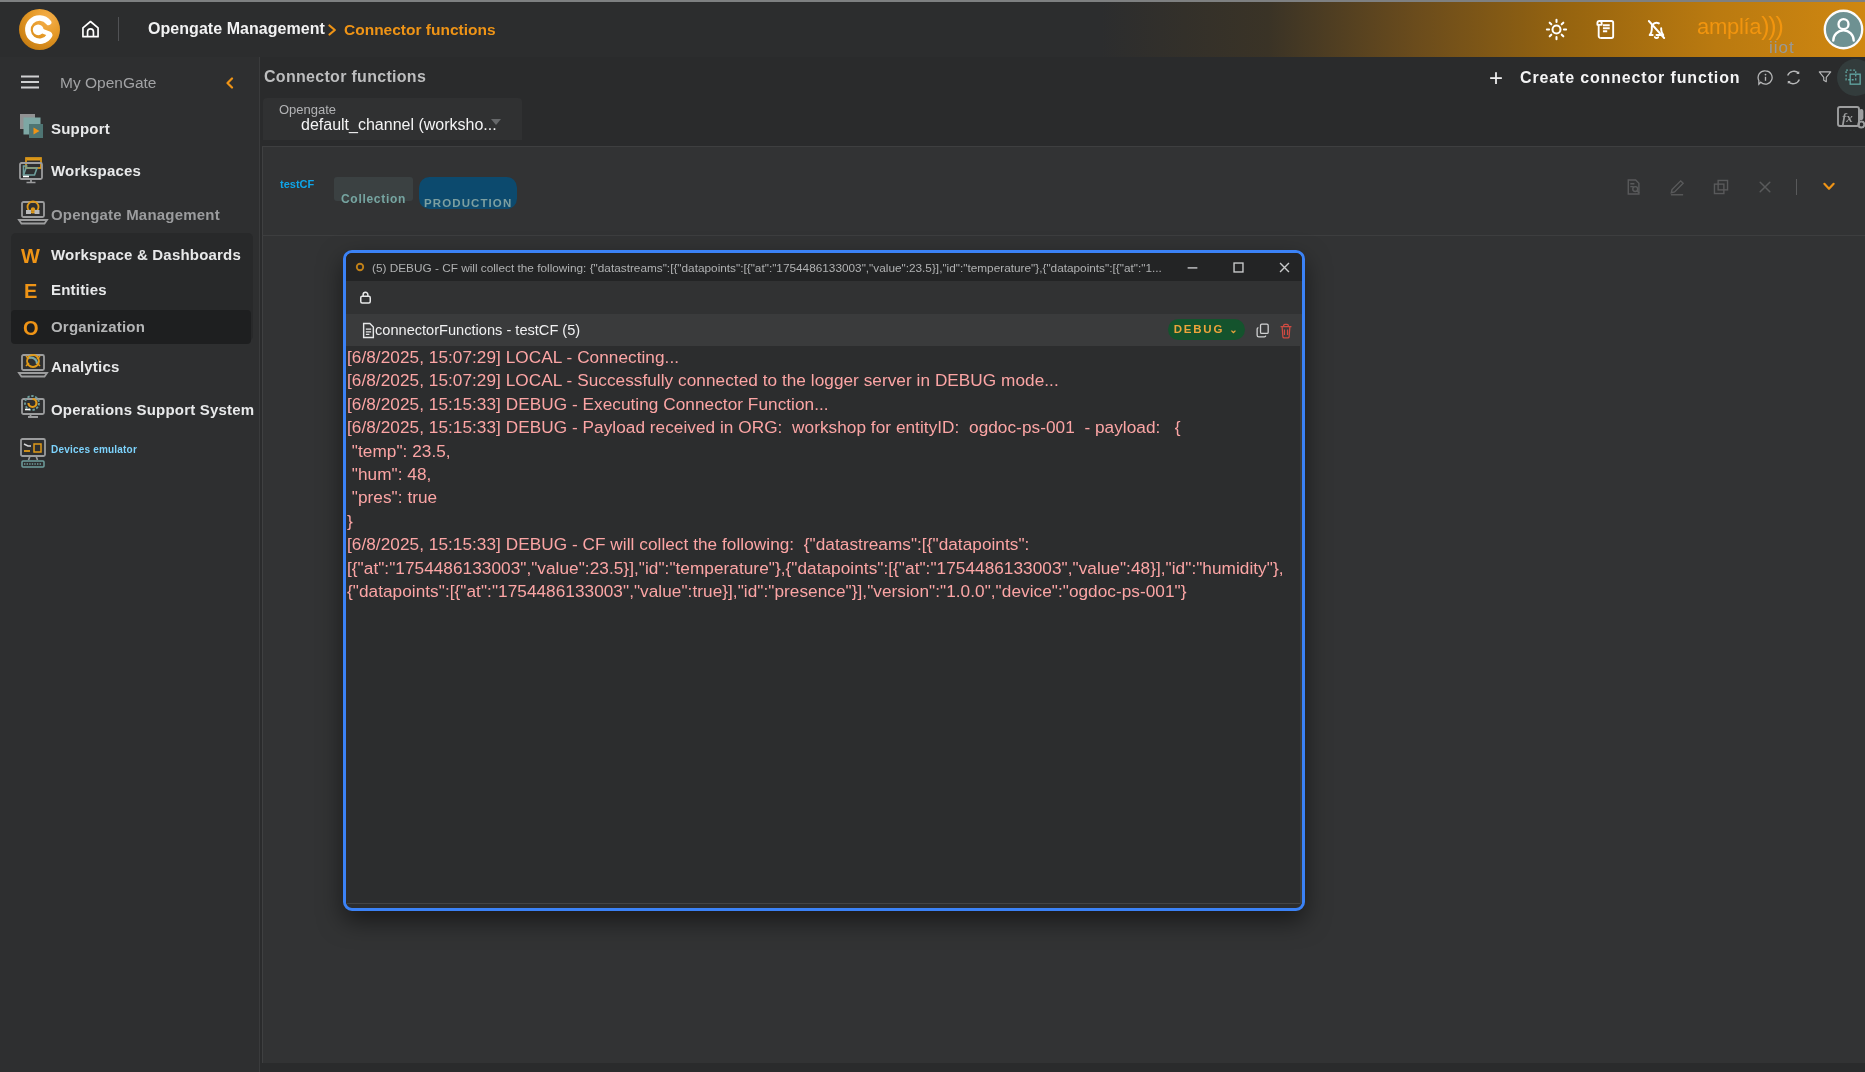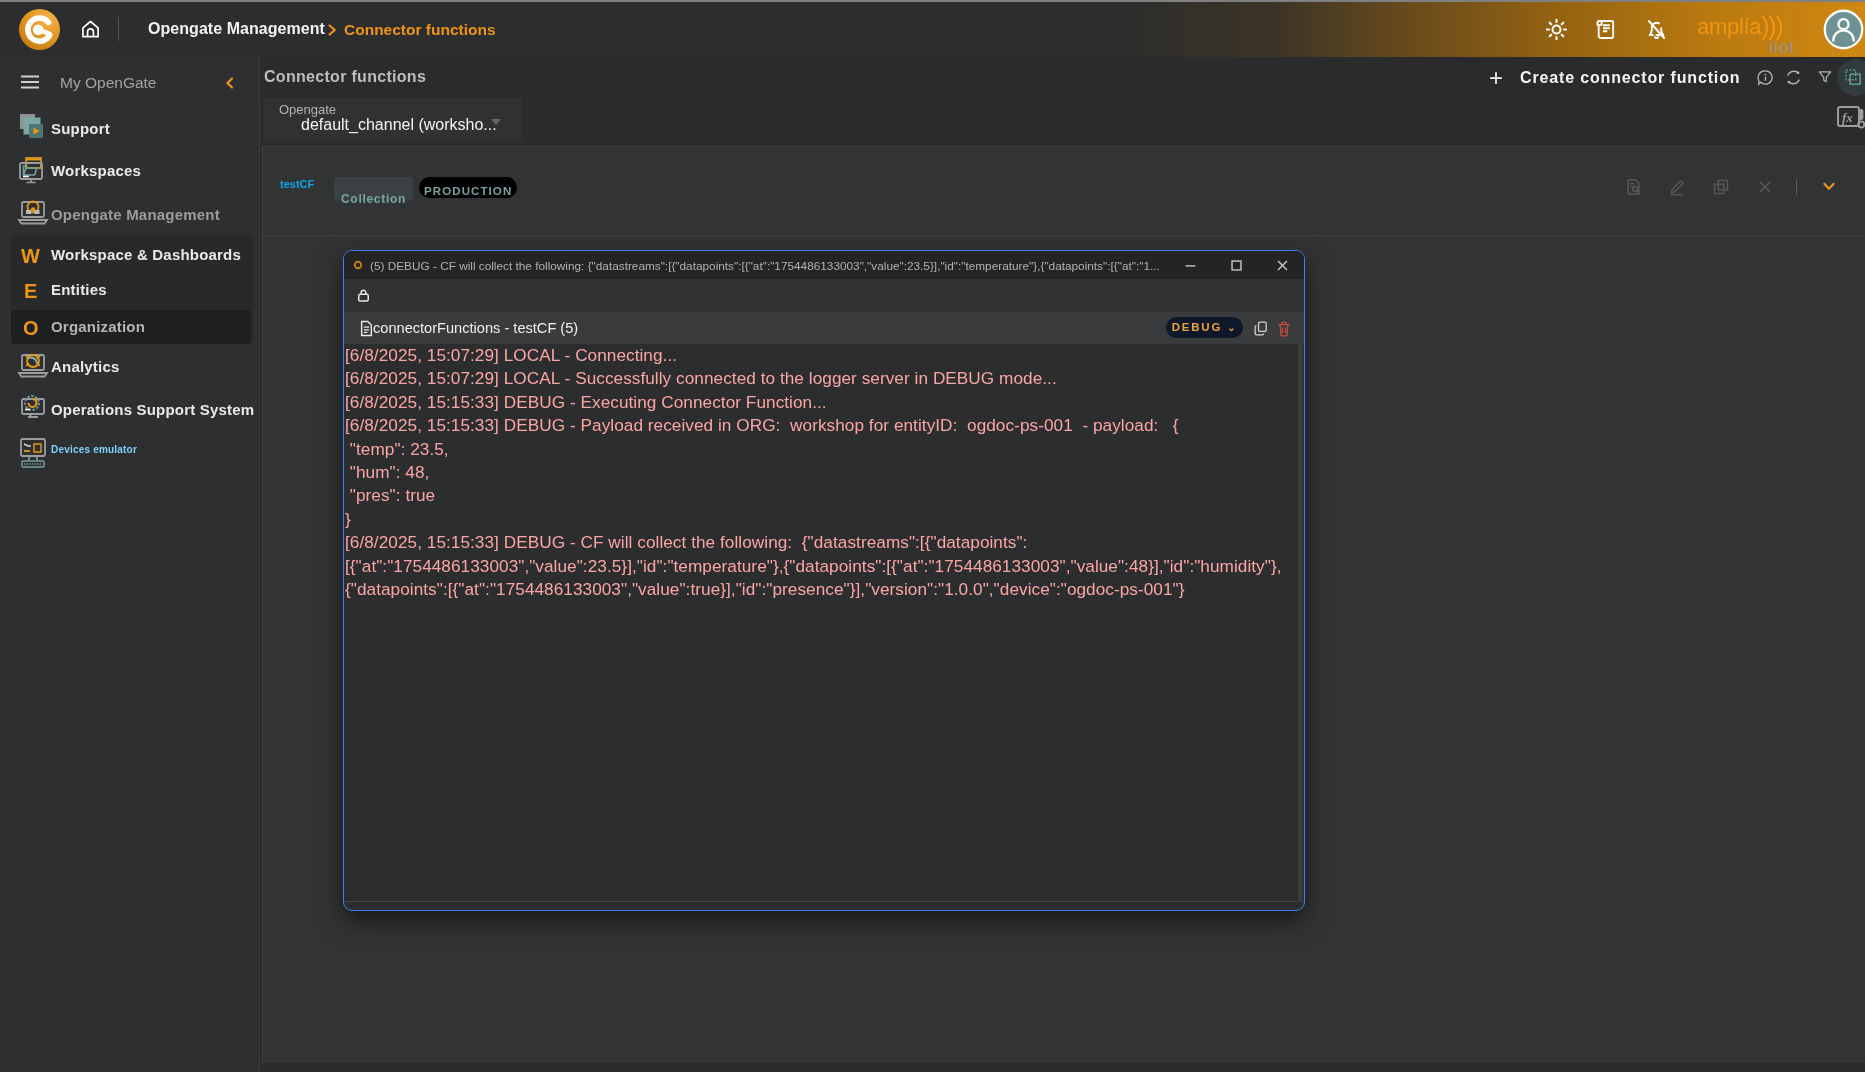--- a/index.html
+++ b/index.html
@@ -197,21 +197,21 @@
       <path d="M25 8 v9"></path>
     </g>
     <text x="6" y="19" font-size="13" font-weight="bold" fill="#9d9e9f" font-family="Liberation Serif, serif" font-style="italic">fx</text>
     <rect x="23.2" y="6" width="4.2" height="11" rx="2" fill="#9d9e9f"></rect>
     <circle cx="25.3" cy="21.5" r="3" fill="none" stroke="#9d9e9f" stroke-width="1.9"></circle>
   </svg>
 
   <div class="abs" style="top:146px;left:262px;width:1603px;height:917px;background:#323334;border-top:1px solid #3e3f40;border-left:1px solid #3f4041;"></div>
   <div class="abs" style="top:178px;left:280px;font-size:11px;font-weight:bold;color:#0ea5e9;">testCF</div>
   <div class="abs" style="top:177px;left:334px;height:21px;padding:12px 7px;background:#3b4142;border-radius:3px;color:#76a5a1;font-size:12px;font-weight:bold;letter-spacing:.7px;line-height:21px;">Collection</div>
-  <div class="abs" style="top:177px;left:419px;height:21px;padding:4px 5px;background:#000000;border-radius:10.5px;color:#7d9fa0;font-size:11.5px;font-weight:bold;letter-spacing:1.1px;line-height:21px;">PRODUCTION</div>
+  <div class="abs" style="top:177px;left:419px;height:21px;padding:16px 5px;background:#0c4a6e;border-radius:10.5px;color:#7d9fa0;font-size:11.5px;font-weight:bold;letter-spacing:1.1px;line-height:21px;">PRODUCTION</div>
   <div class="abs" style="top:235px;left:262px;width:1603px;height:1px;background:#3d3e3f;"></div>
 
   <svg class="abs" style="top:178px;left:1625px;" width="18" height="18" viewBox="0 0 22 22">
     <g fill="none" stroke="#595a5b" stroke-width="1.7">
       <path d="M4 2.5 h9 l4 4 V19.5 h-13 z"></path>
       <path d="M6.5 7 h5 M6.5 10.5 h4"></path>
       <circle cx="12.5" cy="13.5" r="3"></circle>
       <path d="M14.7 15.7 l2.6 2.6"></path>
     </g>
   </svg>
@@ -228,21 +228,21 @@
     </g>
   </svg>
   <svg class="abs" style="top:179px;left:1757px;" width="16" height="16" viewBox="0 0 20 20">
     <path d="M4 4 L16 16 M16 4 L4 16" stroke="#595a5b" stroke-width="1.9" stroke-linecap="round"></path>
   </svg>
   <div class="abs" style="top:179px;left:1796px;width:1px;height:16px;background:#595a5b;"></div>
   <svg class="abs" style="top:182px;left:1822px;" width="14" height="10" viewBox="0 0 18 14">
     <path d="M2.5 2.5 L9 9.5 L15.5 2.5" fill="none" stroke="#ef9416" stroke-width="3" stroke-linecap="round" stroke-linejoin="round"></path>
   </svg>
 
-  <div class="abs" style="top:250px;left:343px;width:962px;height:661px;background:#2c2d2e;border:1px solid #3b82f6;border-radius:9px;box-shadow:0 10px 24px rgba(0,0,0,.5);overflow:hidden;">
+  <div class="abs" style="top:250px;left:343px;width:962px;height:661px;background:#2c2d2e;border:3px solid #3b82f6;border-radius:9px;box-shadow:0 10px 24px rgba(0,0,0,.5);overflow:hidden;">
     <div class="abs" style="top:0;left:0;width:960px;height:28px;background:#232425;"></div>
     <svg class="abs" style="top:9px;left:9px;" width="10" height="10" viewBox="0 0 13 13">
       <circle cx="6.5" cy="6.5" r="4.2" fill="none" stroke="#c08018" stroke-width="2.4"></circle>
     </svg>
     <div class="abs" style="top:8px;left:26px;font-size:11.8px;color:#b0b1b2;white-space:nowrap;letter-spacing:0px;">(5) DEBUG - CF will collect the following: {"datastreams":[{"datapoints":[{"at":"1754486133003","value":23.5}],"id":"temperature"},{"datapoints":[{"at":"1...</div>
         <svg class="abs" style="top:8px;left:840px;" width="13" height="13" viewBox="0 0 16 16">
         <path d="M2 8.5 h12" stroke="#c9cacb" stroke-width="1.7"></path>
       </svg>
     <svg class="abs" style="top:8px;left:886px;" width="13" height="13" viewBox="0 0 16 16">
         <rect x="2.5" y="2.5" width="11" height="11" fill="none" stroke="#c9cacb" stroke-width="1.7"></rect>
@@ -256,21 +256,21 @@
       <rect x="3.5" y="8" width="12" height="8.5" rx="1.8" fill="none" stroke="#e6e7e8" stroke-width="1.9"></rect>
       <path d="M6.5 8 V6 a3 3 0 0 1 6 0 v2" fill="none" stroke="#e6e7e8" stroke-width="1.9"></path>
     </svg>
 
     <div class="abs" style="top:61px;left:0;width:960px;height:32px;background:#3a3b3c;"></div>
     <svg class="abs" style="top:69px;left:15px;" width="15" height="17" viewBox="0 0 17 19">
       <path d="M3 1.5 h7 l4 4 V17.5 h-11 z" fill="none" stroke="#e6e7e8" stroke-width="1.6"></path>
       <path d="M5.5 8 h6 M5.5 11 h6 M5.5 14 h4" stroke="#e6e7e8" stroke-width="1.4"></path>
     </svg>
     <div class="abs" style="top:69px;left:29px;font-size:14.6px;color:#f0f0f1;">connectorFunctions - testCF (5)</div>
-    <div class="abs" style="top:66px;left:822px;width:77px;height:21px;background:#0f172a;border-radius:11px;color:#eea43c;font-size:11.5px;font-weight:bold;letter-spacing:1.8px;text-align:center;line-height:21px;">DEBUG <span style="font-size:10px;">⌄</span></div>
+    <div class="abs" style="top:66px;left:822px;width:77px;height:21px;background:#14532d;border-radius:11px;color:#eea43c;font-size:11.5px;font-weight:bold;letter-spacing:1.8px;text-align:center;line-height:21px;">DEBUG <span style="font-size:10px;">⌄</span></div>
     <svg class="abs" style="top:69px;left:909px;" width="17" height="17" viewBox="0 0 20 20">
       <g fill="none" stroke="#d2d3d4" stroke-width="1.5">
         <rect x="6.5" y="2.5" width="9" height="11" rx="1.5"></rect>
         <path d="M4 6.5 a1.8 1.8 0 0 0 -1.5 1.8 V15.5 a2 2 0 0 0 2 2 H11 a1.8 1.8 0 0 0 1.7 -1.4"></path>
       </g>
     </svg>
     <svg class="abs" style="top:69px;left:933px;" width="14" height="18" viewBox="0 0 18 20">
       <g fill="none" stroke="#cf4b42" stroke-width="1.6">
         <path d="M2 4.5 h14"></path>
         <path d="M6 4.5 V3 a1.5 1.5 0 0 1 1.5 -1.5 h3 A1.5 1.5 0 0 1 12 3 v1.5"></path>

